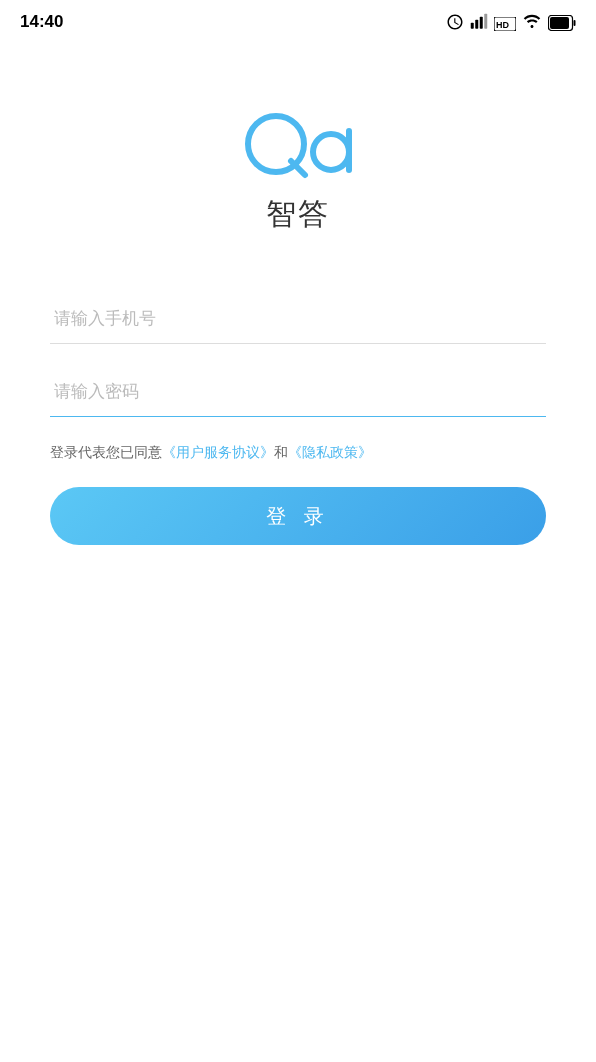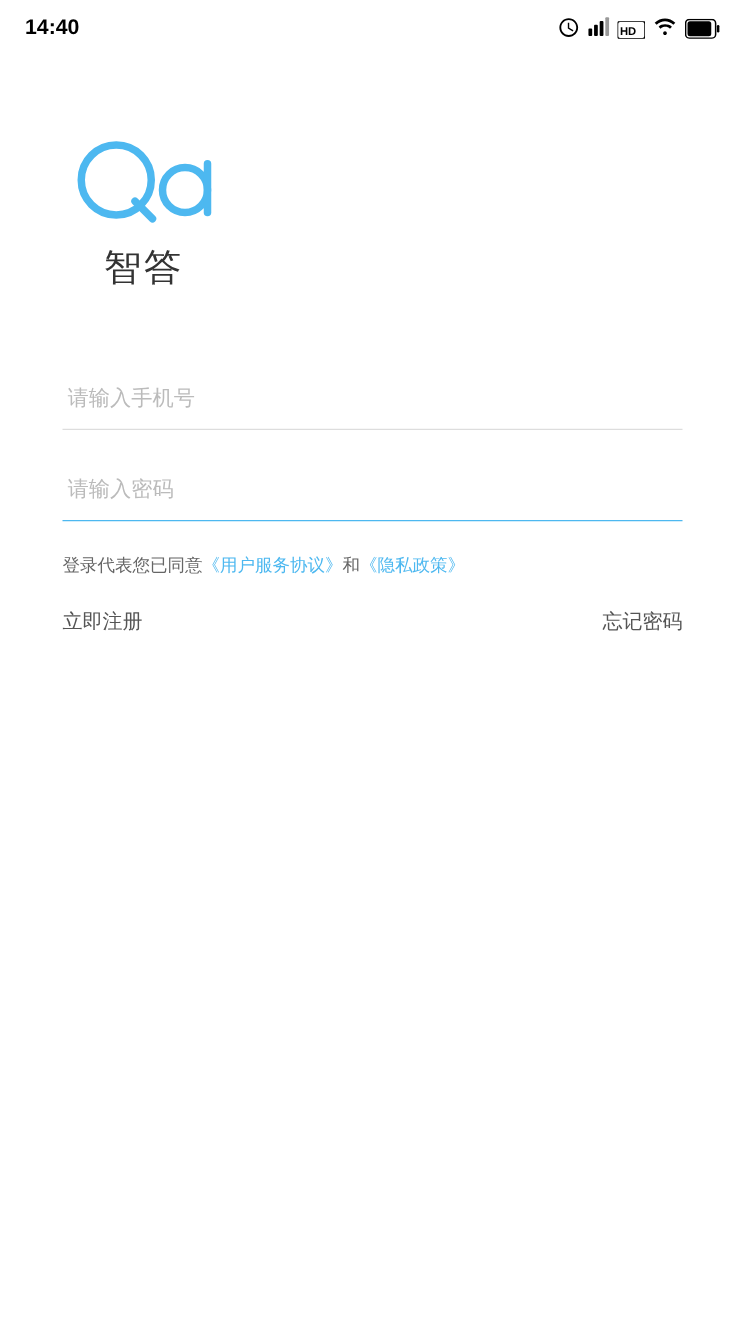--- a/index.html
+++ b/index.html
@@ -42,21 +42,21 @@
     }
 
     .status-icons svg {
       fill: #000;
     }
 
     
     .main-content {
       display: flex;
       flex-direction: column;
-      align-items: flex-start;
+      align-items: center;
       padding: 60px 50px 40px;
     }
 
     
     .logo-container {
       display: flex;
       flex-direction: column;
       align-items: center;
       margin-bottom: 60px;
     }
@@ -208,21 +208,18 @@
 
     
     <input class="input-field" type="password" placeholder="请输入密码" style="">
 
     
     <div class="agreement-text">
       <span>登录代表您已同意</span><span class="agreement-link">《用户服务协议》</span><span>和</span><span class="agreement-link">《隐私政策》</span>
     </div>
 
     
+    <button class="login-button">登 录</button>
 
   </div>
 
-  <div class="bottom-links">
-    <span class="bottom-link">立即注册</span>
-    <span class="bottom-link">忘记密码</span>
-  </div>
 
 </div>
 
 </body></html>

